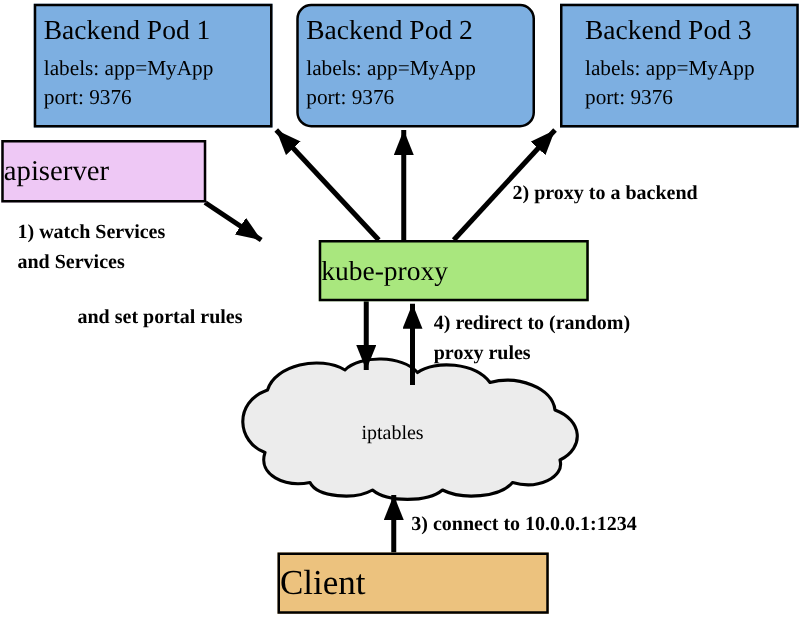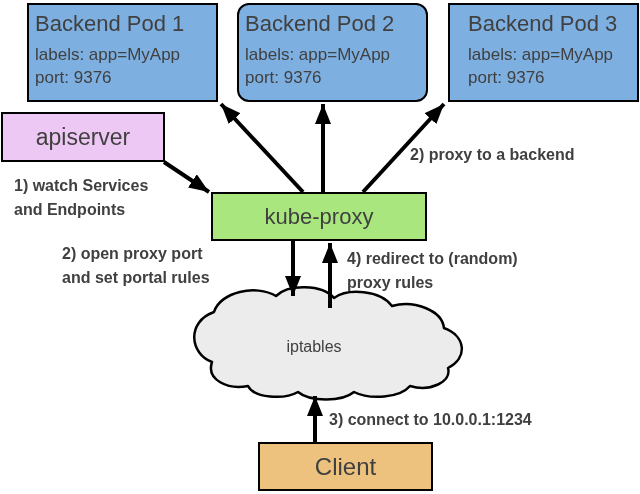--- a/index.html
+++ b/index.html
@@ -1,43 +1,43 @@
 <!DOCTYPE html>
 <html><head>
 <meta charset="utf-8">
 <style>
   html,body{margin:0;padding:0;background:#fff;}
   #canvas{
     position:relative;
     width:640px;height:494px;
     background:#ffffff;
-    font-family:Liberation Sans, sans-serif;
-    color:#404040;
+    font-family:Liberation Serif, serif;
+    color:#000000;
     overflow:hidden;
   }
   #arrow-layer{position:absolute;left:0;top:0;z-index:1;}
   .box{
     position:absolute;
     border:2px solid #000;
     box-sizing:border-box;
     z-index:2;
   }
   .pod{
     width:191px;height:99px;
     padding:4px 5px 0 6px;
   }
   .pod-title{font-size:22px;line-height:30px;white-space:nowrap;}
   .pod-line{font-size:17px;line-height:23px;white-space:nowrap;}
   .pod-line.first{margin-top:4px;}
   .label-box{
-    display:flex;align-items:center;justify-content:center;
+    display:flex;align-items:center;justify-content:flex-start;
   }
   #apiserver-box{left:1px;top:112px;width:164px;height:50px;font-size:23px;}
   #kube-proxy-box{left:211px;top:192px;width:216px;height:49px;font-size:22px;}
-  #client-box{left:222px;top:442px;width:175px;height:49px;font-size:24px;margin-left:36px;}
+  #client-box{left:222px;top:442px;width:217px;height:49px;font-size:28px;}
   #pod1{left:27px;top:3px;}
   #pod2{left:237px;top:3px;border-radius:12px;}
   #pod3{left:448px;top:3px;}
   .step-label{
     position:absolute;
     font-weight:bold;
     font-size:16px;
     line-height:24px;
     white-space:nowrap;
     z-index:3;
@@ -103,37 +103,36 @@
   <div class="box pod" id="pod3" style="background-color: rgb(125, 175, 225); padding-left: 18px;">
     <div class="pod-title">Backend Pod 3</div>
     <div class="pod-line first">labels: app=MyApp</div>
     <div class="pod-line">port: 9376</div>
   </div>
 
   <div class="box label-box" id="apiserver-box" style="background-color: rgb(238, 200, 245);">
     <span>apiserver</span>
   </div>
 
-  <div class="box label-box" id="kube-proxy-box" style="background-color: rgb(169, 231, 126);">
+  <div class="box label-box" id="kube-proxy-box" style="background-color: rgb(169, 231, 126); margin-left: 44px;">
     <span>kube-proxy</span>
   </div>
 
   <div class="box label-box" id="client-box" style="background-color: rgb(236, 194, 126);">
     <span>Client</span>
   </div>
 
   <div id="iptables-label">iptables</div>
 
   <div class="step-label" id="step1-label">
     <div>1) watch Services</div>
-    <div>and Endpoints</div>
+    <div>and Services</div>
   </div>
 
   <div class="step-label" id="step2-label">
-    <div>2) open proxy port</div>
     <div>and set portal rules</div>
   </div>
 
   <div class="step-label" id="step3-label">
     <div>3) connect to 10.0.0.1:1234</div>
   </div>
 
   <div class="step-label" id="step4-label">
     <div>4) redirect to (random)</div>
     <div>proxy rules</div>

